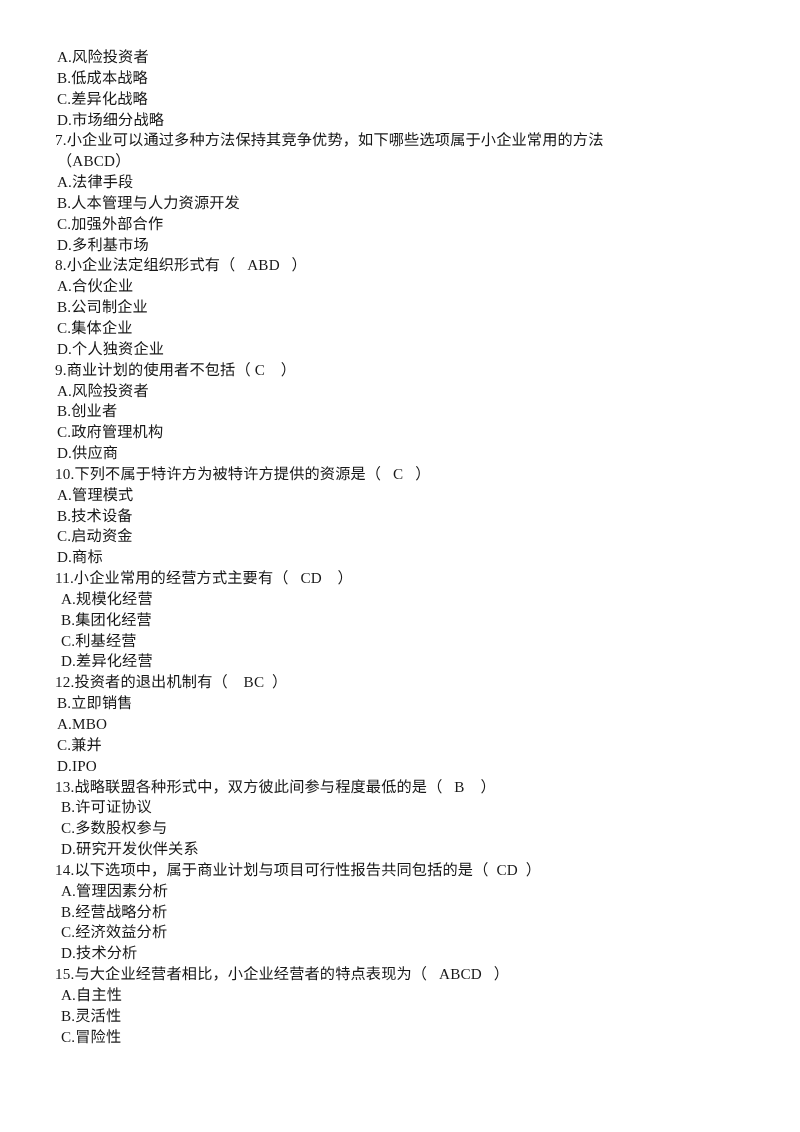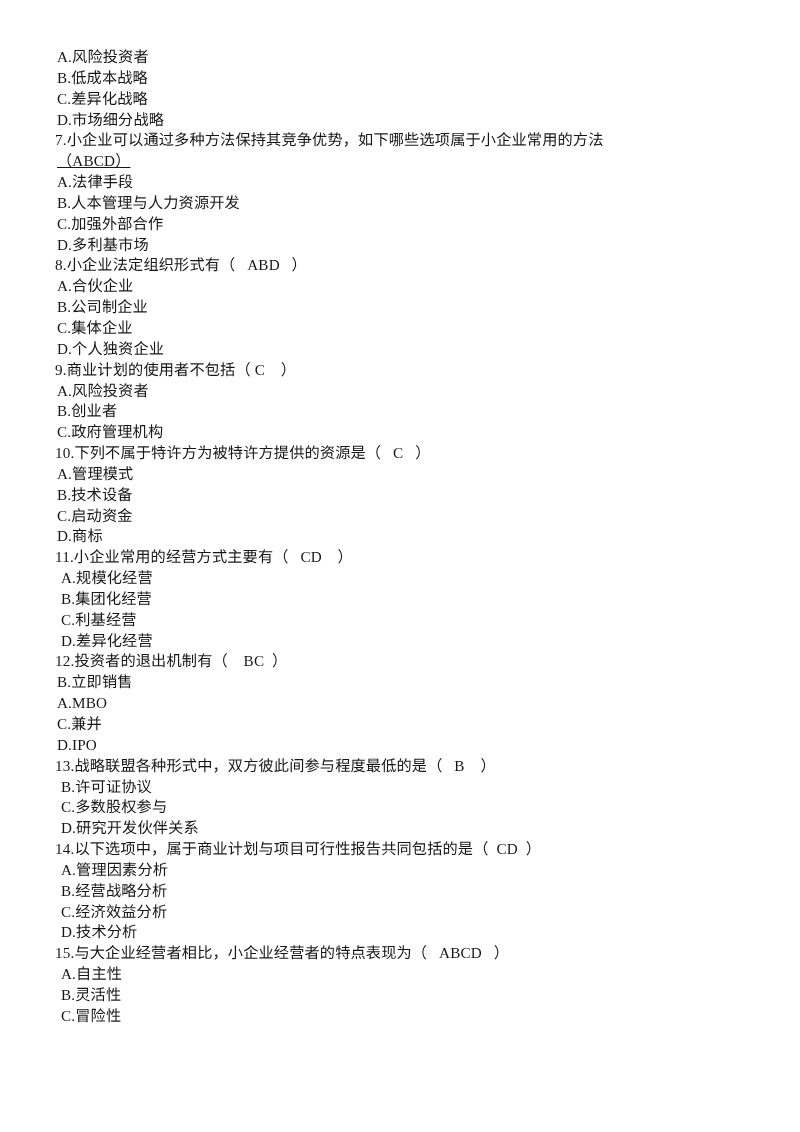--- a/index.html
+++ b/index.html
@@ -42,21 +42,20 @@
   }
   
   .line.opt {
     margin-left: 2px;
   }
   .line.opt-in {
     margin-left: 6px;
   }
   .line.cont {
     margin-left: 2px;
-    text-decoration: underline;
   }
 </style>
 </head>
 <body>
 
 <div class="page" style="background: rgb(255, 255, 255);">
   <div class="content" style="color: rgb(23, 23, 23);">
 
     <div class="line opt">A.风险投资者</div>
     <div class="line opt">B.低成本战略</div>
@@ -73,20 +72,21 @@
     <div class="line q">8.小企业法定组织形式有（   ABD   ）</div>
     <div class="line opt">A.合伙企业</div>
     <div class="line opt">B.公司制企业</div>
     <div class="line opt">C.集体企业</div>
     <div class="line opt">D.个人独资企业</div>
 
     <div class="line q">9.商业计划的使用者不包括（ C    ）</div>
     <div class="line opt">A.风险投资者</div>
     <div class="line opt">B.创业者</div>
     <div class="line opt">C.政府管理机构</div>
+    <div class="line opt">D.供应商</div>
 
     <div class="line q">10.下列不属于特许方为被特许方提供的资源是（   C   ）</div>
     <div class="line opt">A.管理模式</div>
     <div class="line opt">B.技术设备</div>
     <div class="line opt">C.启动资金</div>
     <div class="line opt">D.商标</div>
 
     <div class="line q">11.小企业常用的经营方式主要有（   CD    ）</div>
     <div class="line opt-in">A.规模化经营</div>
     <div class="line opt-in">B.集团化经营</div>

